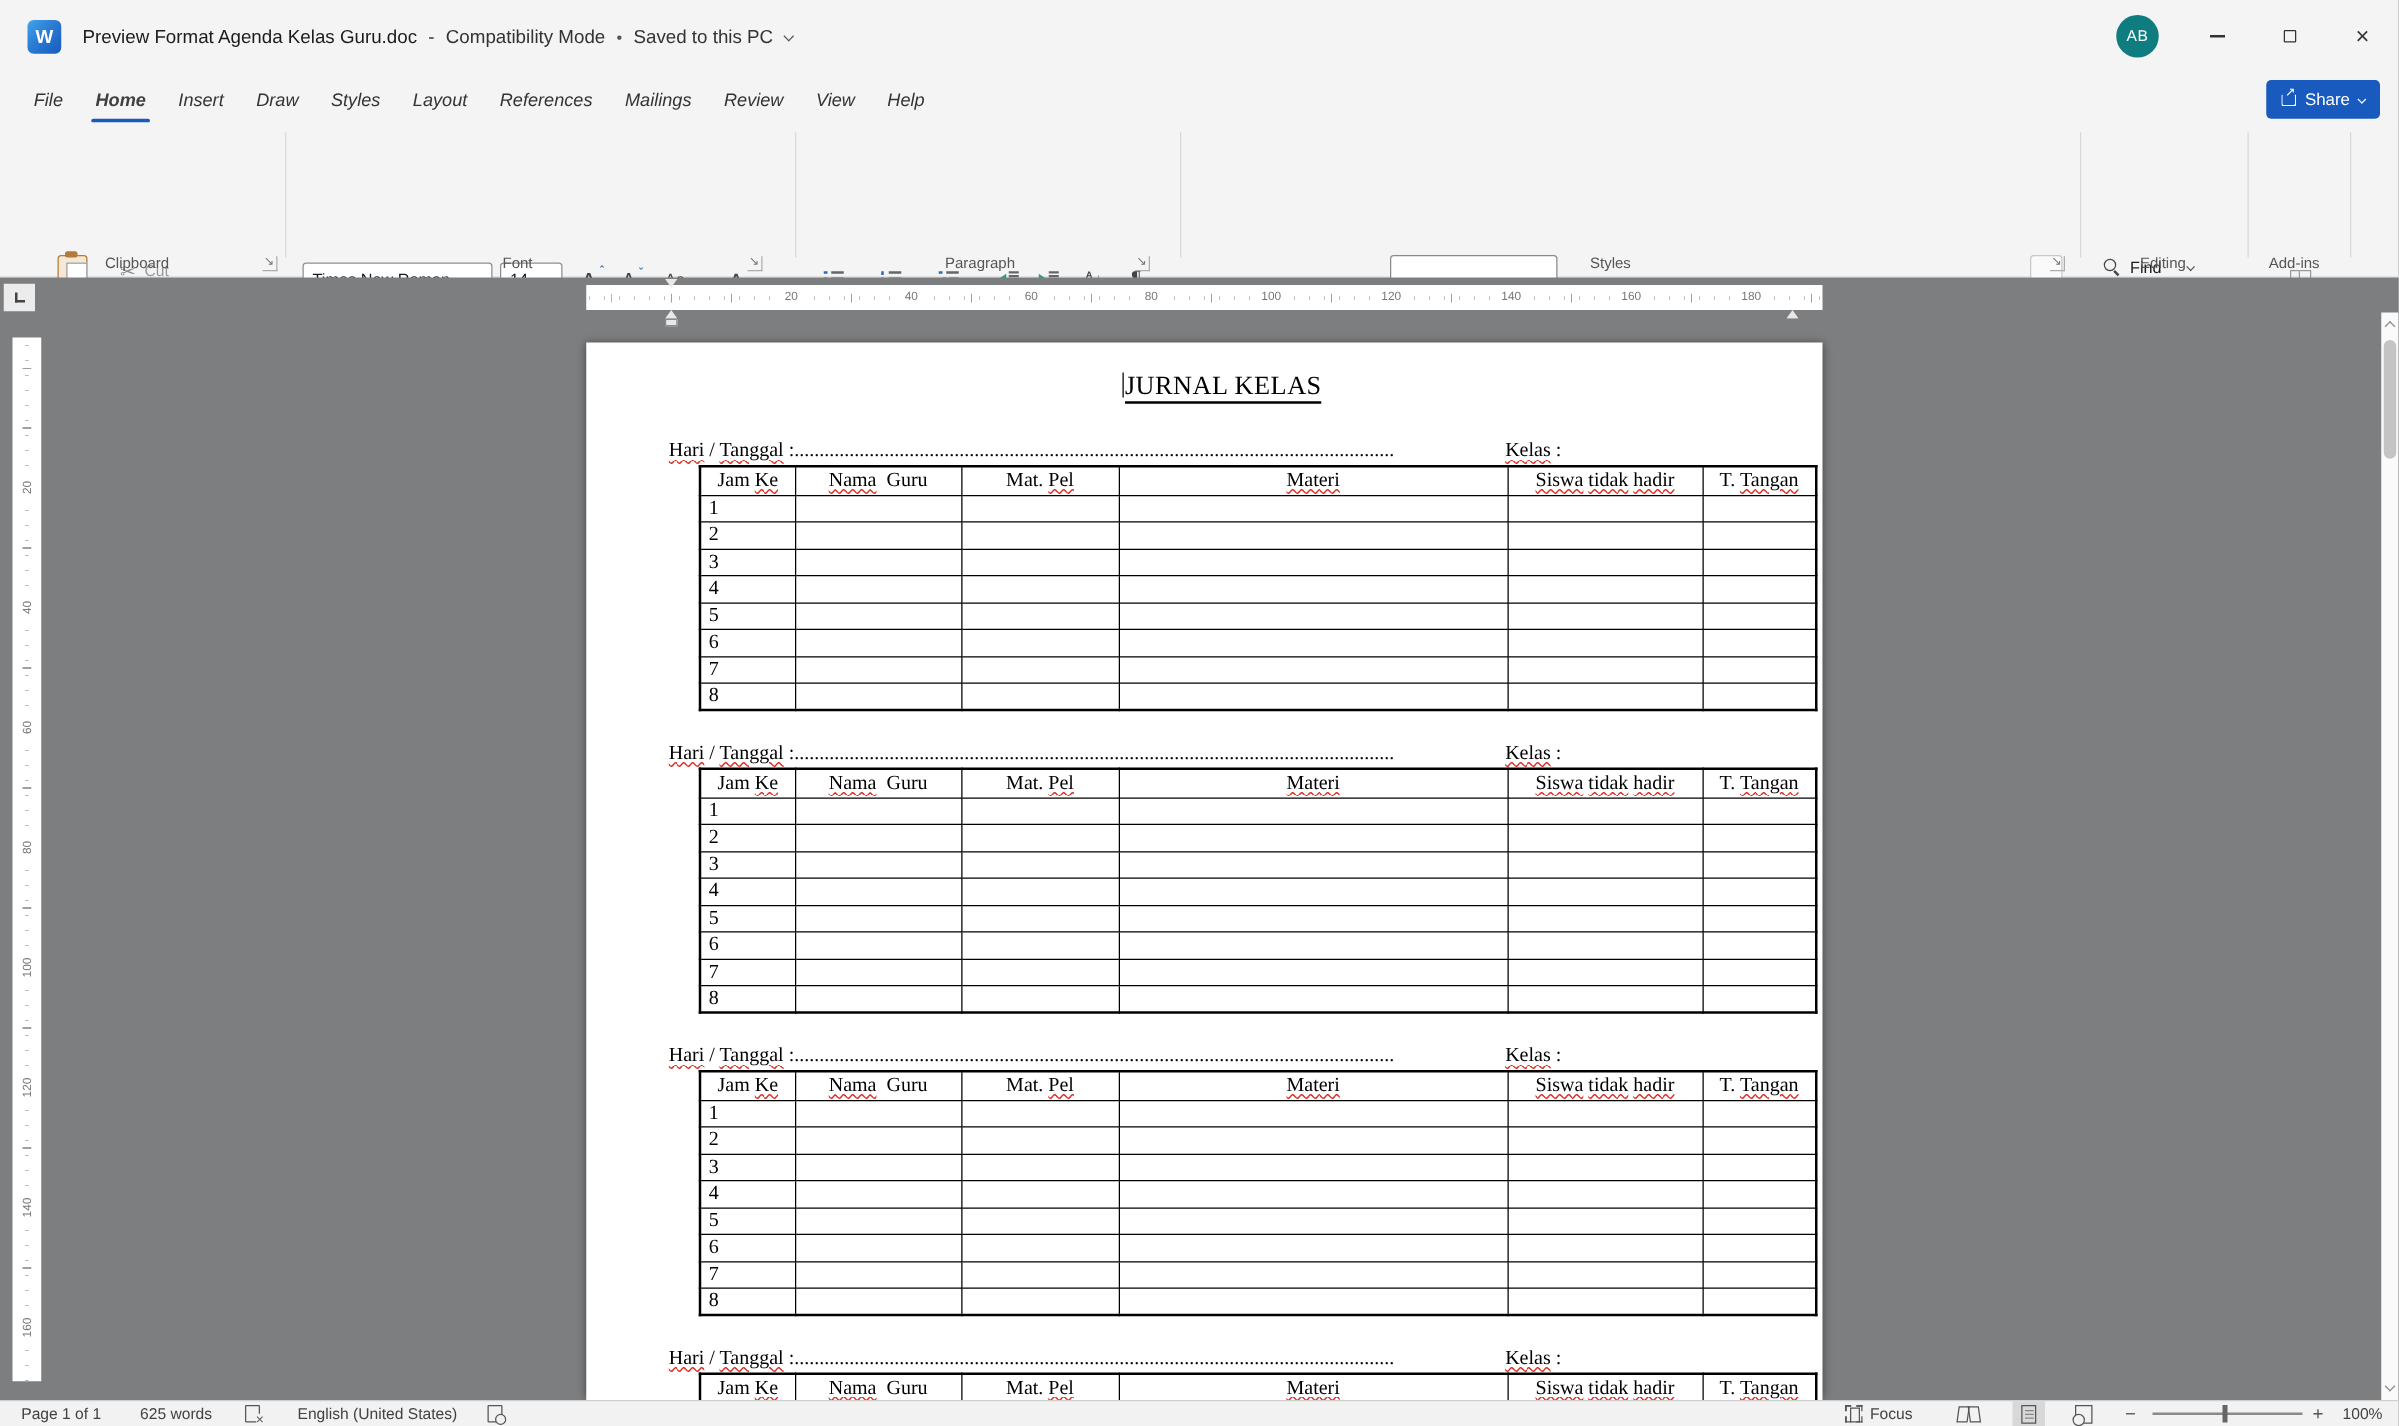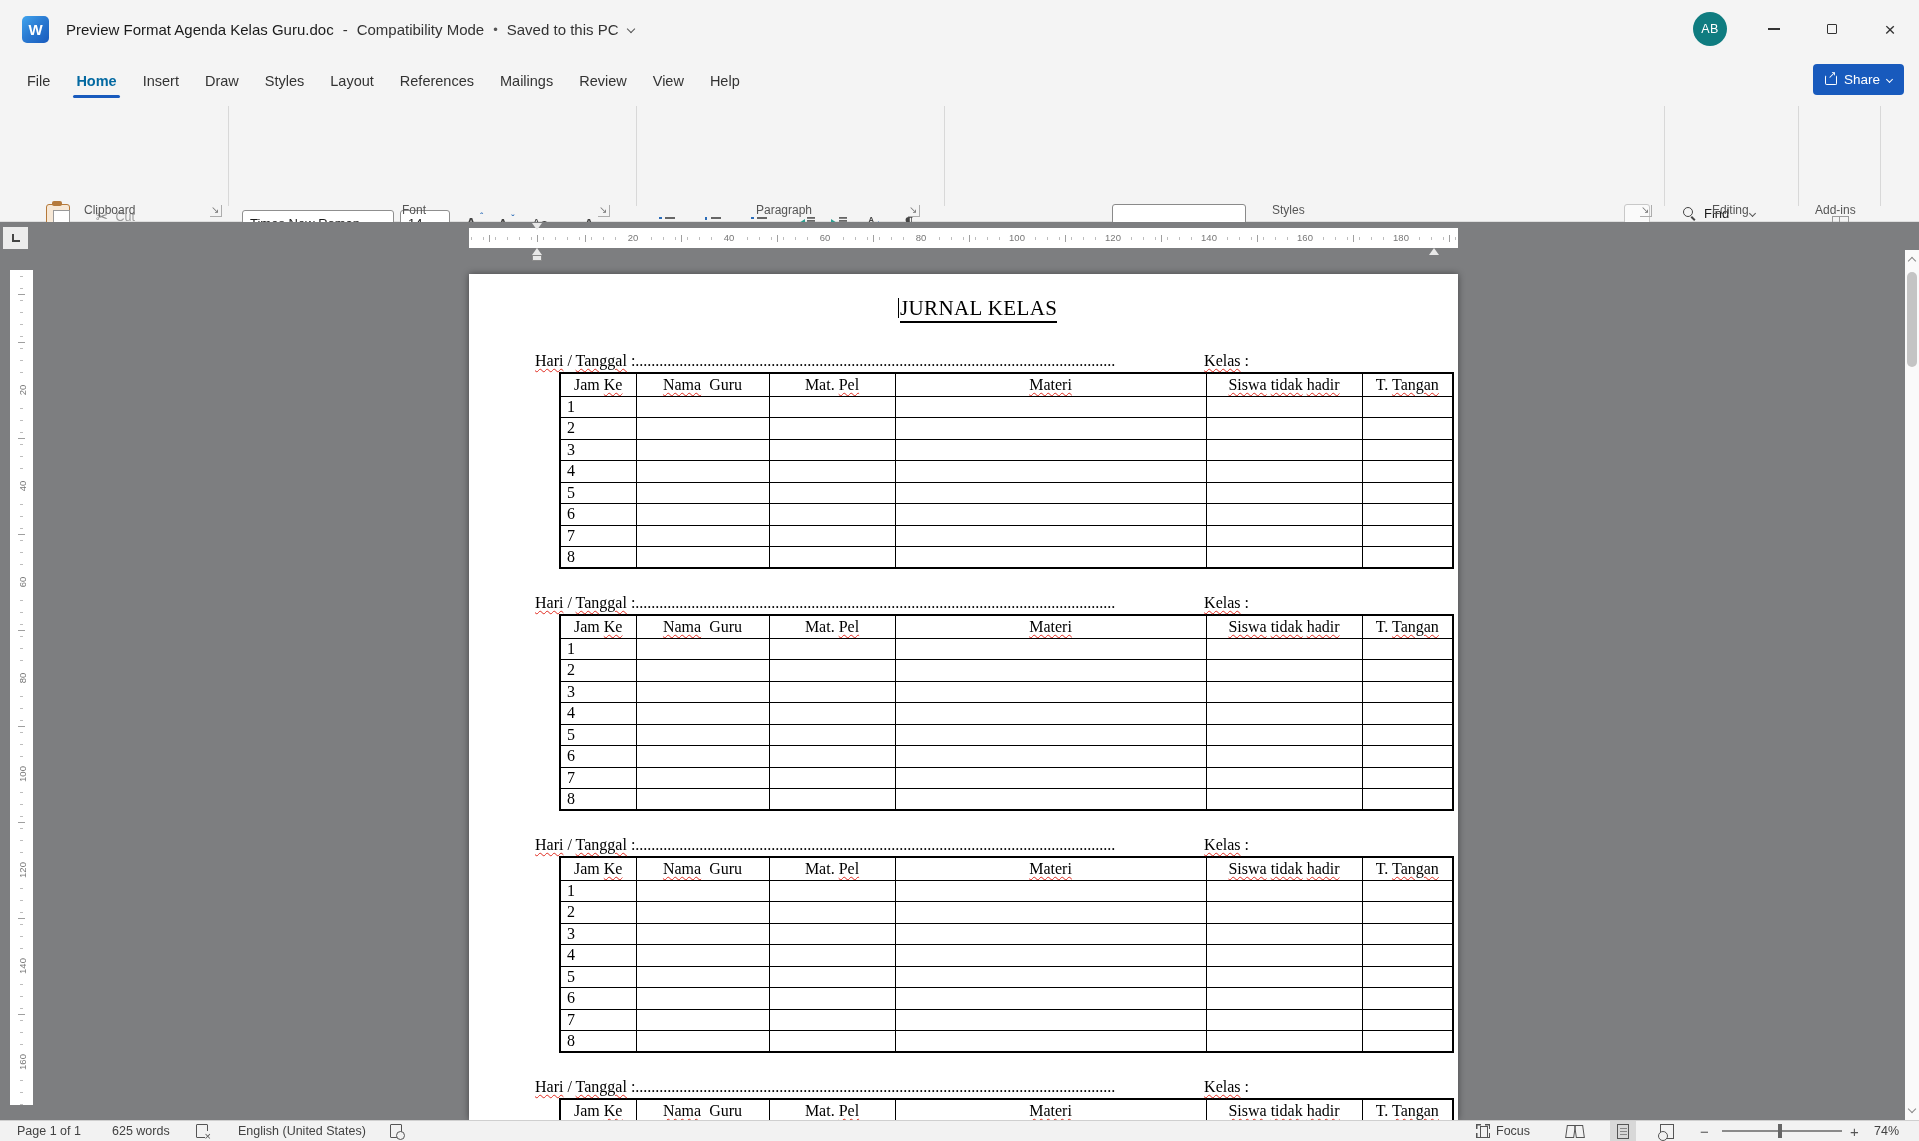--- a/index.html
+++ b/index.html
@@ -26,21 +26,21 @@
   .winbtns{position:absolute;right:0;top:0;height:58px;display:flex;}
   .winbtn{width:58px;height:58px;display:flex;align-items:center;justify-content:center;color:#1b1b1b;}
   .ic-min{width:12px;height:1.5px;background:#333;}
   .ic-restore{position:relative;width:10px;height:10px;border:1.2px solid #333;border-radius:1px;background:#f4f4f4;}
   .ic-restore::before{content:'';position:absolute;left:2px;top:-4px;width:10px;height:10px;border:1.2px solid #333;border-radius:2px;z-index:-1;}
   .ic-close{font-size:19px;color:#333;line-height:1;}
 
   
   #tabsrow{position:absolute;left:0;top:58px;width:1919px;height:40px;display:flex;align-items:flex-end;padding-left:14px;background:#f4f4f4;}
   .tab{position:relative;height:34px;padding:0 13px;display:flex;align-items:center;font-size:14.5px;color:#333;cursor:default;}
-  .tab.active{font-weight:700;color:#0369a1;}
+  .tab.active{font-weight:700;color:#404040;}
   .tab.active::after{content:'';position:absolute;left:10px;right:10px;bottom:0;height:3px;border-radius:2px;background:#185abd;}
   .share-btn{position:absolute;right:15px;top:6px;height:31px;background:#185abd;color:#fff;border-radius:4px;
      display:flex;align-items:center;gap:7px;padding:0 12px;font-size:13.5px;}
   .ic-share{position:relative;width:12px;height:10px;border:1.4px solid #fff;border-top-color:transparent;border-radius:2px;}
   .ic-share::after{content:'↗';position:absolute;left:2px;top:-7px;font-size:10px;color:#fff;}
   .chev{display:inline-block;width:6px;height:6px;border-right:1.4px solid #555;border-bottom:1.4px solid #555;transform:rotate(45deg);}
   .chev.w{border-color:#fff;}
   .chev.s{width:5px;height:5px;}
 
   
@@ -243,21 +243,21 @@
       <div class="winbtn">
           <span class="ic-restore"></span>
         </div>
       <div class="winbtn">
           <span class="ic-close">×</span>
         </div>
     </div>
   </div>
 
   <div id="tabsrow">
-    <div id="tabs-container" style="display:flex;">
+    <div id="tabs-container" style="display:flex;font-style:italic;">
         <div class="tab">File</div>
         <div class="tab active">Home</div>
         <div class="tab">Insert</div>
         <div class="tab">Draw</div>
         <div class="tab">Styles</div>
         <div class="tab">Layout</div>
         <div class="tab">References</div>
         <div class="tab">Mailings</div>
         <div class="tab">Review</div>
         <div class="tab">View</div>
@@ -851,16 +851,16 @@
     </div>
     <div class="sb-item" style="left:1722px">
       <span class="zoom-track">
           <span class="zoom-thumb"></span>
         </span>
     </div>
     <div class="sb-item" style="left:1850px">
       <span class="zsign">+</span>
     </div>
     <div class="sb-item" style="left:1874px">
-      <span>74%</span>
+      <span>100%</span>
     </div>
   </div>
 </div>
 
 </body></html>

